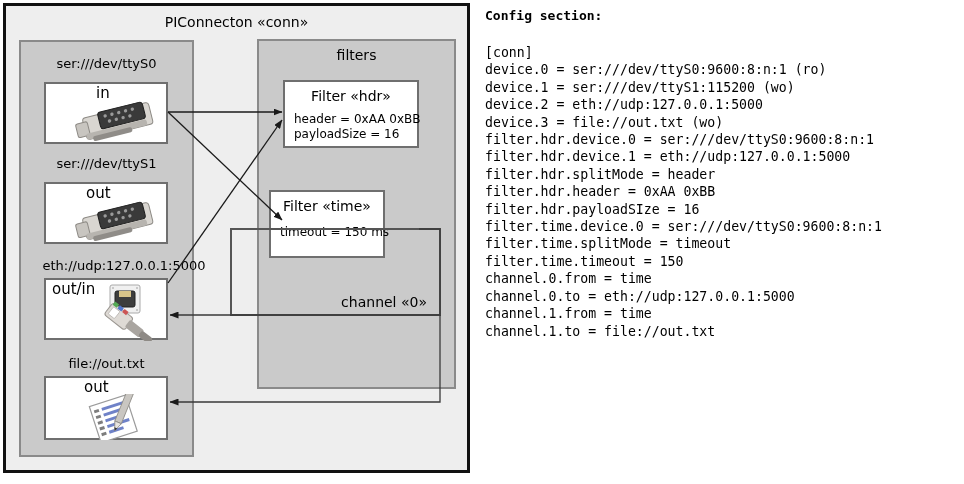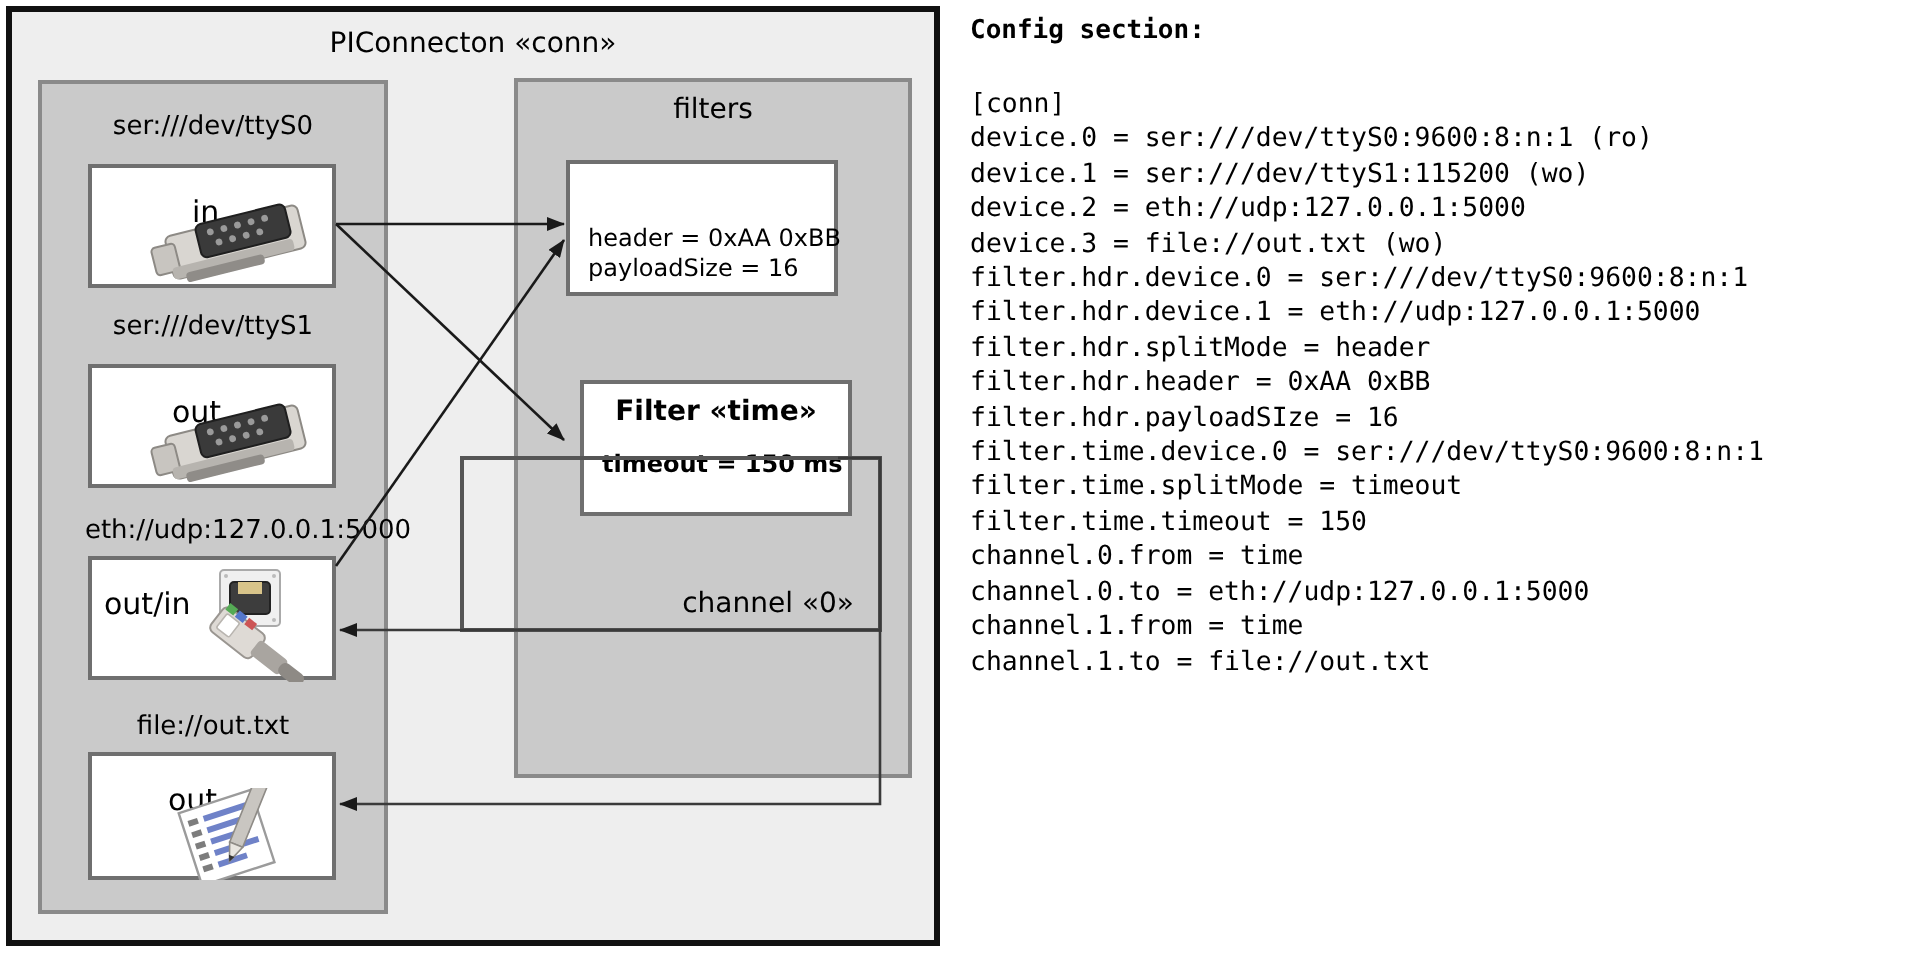--- a/index.html
+++ b/index.html
@@ -38,21 +38,20 @@
     position:absolute;text-align:center;font-size:13px;line-height:15px;
     white-space:nowrap;
   }
   .device-box{
     position:absolute;background:#ffffff;border:2px solid #6f6f6f;
     box-sizing:border-box;
   }
   .device-dir{
     position:absolute;font-size:15px;line-height:17px;
     white-space:nowrap;
-    margin-top:13px;
   }
 
   
   .filter-box{
     position:absolute;background:#ffffff;border:2px solid #6f6f6f;
     box-sizing:border-box;
   }
   .filter-title{
     position:absolute;left:0;top:6px;width:100%;text-align:center;
     font-size:14px;line-height:16px;
@@ -207,25 +206,26 @@
           </g>
         </g>
       </svg>
     </div>
 
     <div class="panel" id="filters-panel">
       <div class="panel-title">filters</div>
     </div>
 
     <div class="filter-box" style="left:283px;top:80px;width:136px;height:68px;">
+      <div class="filter-title">Filter «hdr»</div>
       <div class="filter-prop" style="top:30px;">header = 0xAA 0xBB</div>
       <div class="filter-prop" style="top:45px;">payloadSize = 16</div>
     </div>
 
-    <div class="filter-box" style="left:290px;top:190px;width:136px;height:68px;font-weight:bold;">
+    <div class="filter-box" style="left:269px;top:190px;width:116px;height:68px;">
       <div class="filter-title">Filter «time»</div>
       <div class="filter-prop" style="top:33px;">timeout = 150 ms</div>
     </div>
 
     <div class="channel-box" style="left:230px;top:228px;width:211px;height:88px;">
       <div class="channel-label">channel «0»</div>
     </div>
 
     <svg class="overlay" viewBox="0 0 474 484">
       <defs>

